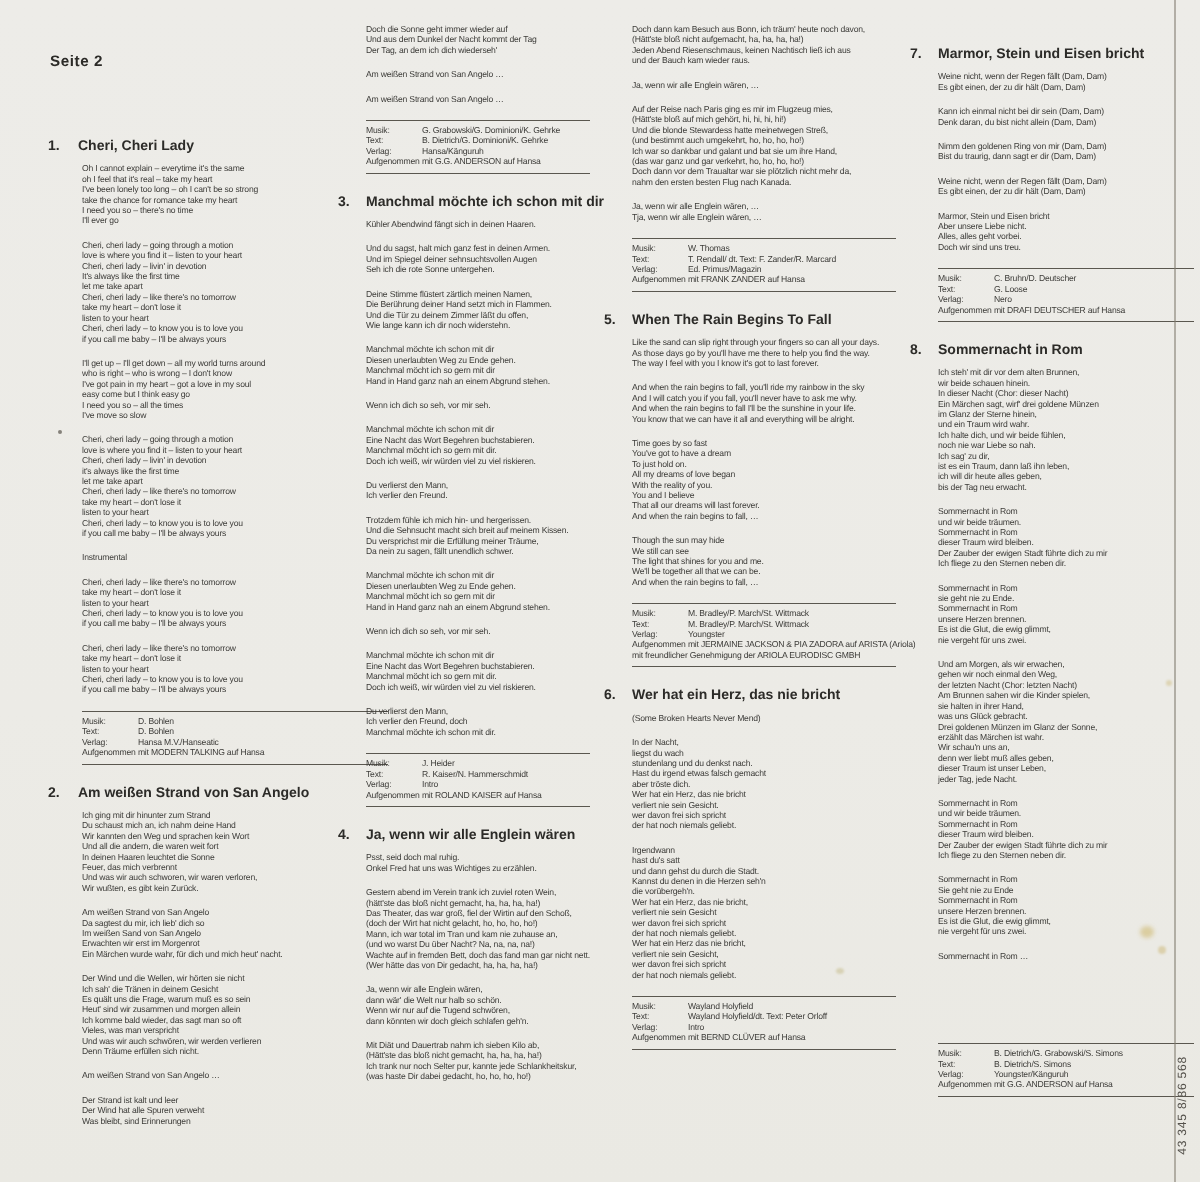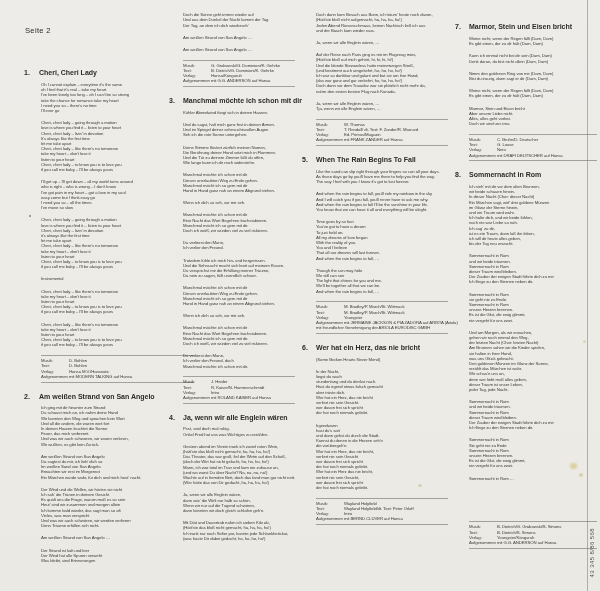--- a/index.html
+++ b/index.html
@@ -5,21 +5,21 @@
   html,body{margin:0;padding:0;}
   body{
     width:600px;height:591px;position:relative;overflow:hidden;
     background:linear-gradient(180deg,#edece8 0%,#ecebe6 60%,#eae9e3 100%);
     font-family:"Liberation Sans","DejaVu Sans",sans-serif;
     color:#3d3c39;
   }
   .page{position:absolute;inset:0;}
   .page-title{
     position:absolute;left:25px;top:26px;
-    font-size:7.6px;font-weight:normal;color:#2c2b28;letter-spacing:.3px;
+    font-size:7.6px;font-weight:bold;color:#2c2b28;letter-spacing:.3px;
   }
   .col{position:absolute;}
   .col-inner{
     width:200%;transform:scale(.5);transform-origin:0 0;
     font-size:8.6px;line-height:10.4px;letter-spacing:-.2px;white-space:nowrap;
   }
   .stanza{margin:0 0 14px 28px;}
   .c1 .stanza{margin-left:34px;}
   .line{white-space:nowrap;}
   .song-heading{

